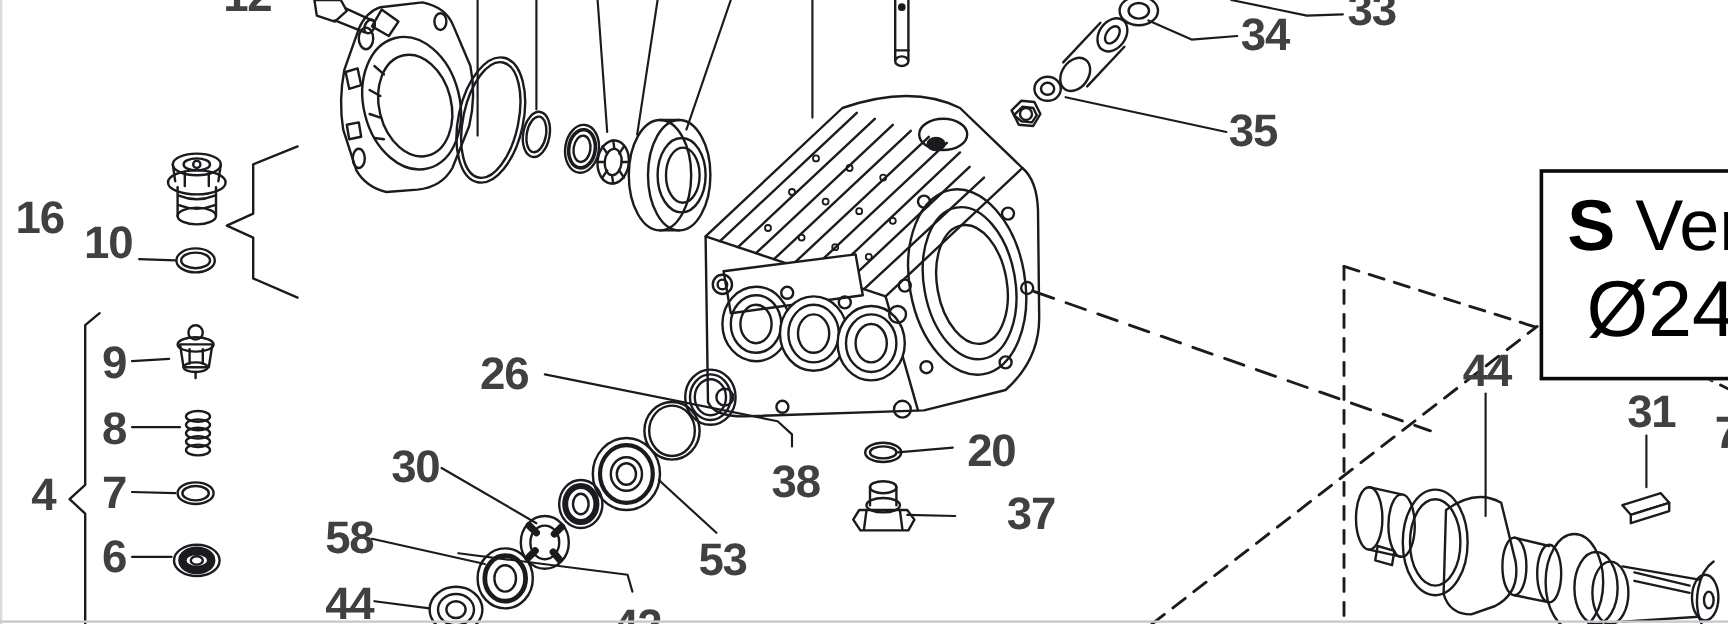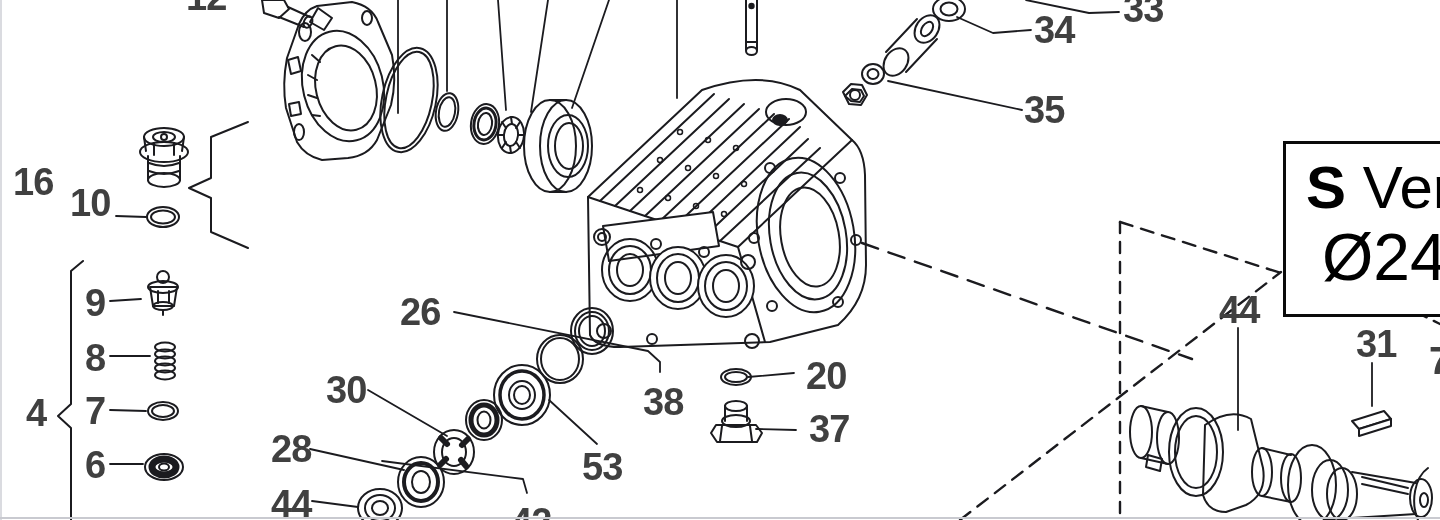--- a/index.html
+++ b/index.html
@@ -335,27 +335,27 @@
   <div class="lbl" style="left:186px;top:-22px">12</div>
   <div class="lbl" style="left:13px;top:163px">16</div>
   <div class="lbl" style="left:70px;top:184px">10</div>
   <div class="lbl" style="left:85px;top:284px">9</div>
   <div class="lbl" style="left:85px;top:339px">8</div>
   <div class="lbl" style="left:85px;top:392px">7</div>
   <div class="lbl" style="left:85px;top:446px">6</div>
   <div class="lbl" style="left:26px;top:394px">4</div>
   <div class="lbl" style="left:400px;top:293px">26</div>
   <div class="lbl" style="left:326px;top:371px">30</div>
-  <div class="lbl" style="left:271px;top:430px">28</div>
+  <div class="lbl" style="left:271px;top:430px">58</div>
   <div class="lbl" style="left:271px;top:485px">44</div>
   <div class="lbl" style="left:643px;top:383px">38</div>
   <div class="lbl" style="left:582px;top:448px">53</div>
   <div class="lbl" style="left:511px;top:503px">42</div>
   <div class="lbl" style="left:806px;top:357px">20</div>
-  <div class="lbl" style="left:809px;top:410px">37</div>
+  <div class="lbl" style="left:839px;top:410px">37</div>
   <div class="lbl" style="left:1123px;top:-10px">33</div>
   <div class="lbl" style="left:1034px;top:11px">34</div>
   <div class="lbl" style="left:1024px;top:91px">35</div>
   <div class="lbl" style="left:1219px;top:291px">44</div>
   <div class="lbl" style="left:1356px;top:325px">31</div>
   <div class="lbl" style="left:1429px;top:342px">7</div>
 
   <div class="detail-box">
     <div class="detail-line1"><b>S</b><span> Vers</span></div>
     <div class="detail-line2">Ø24m</div>

